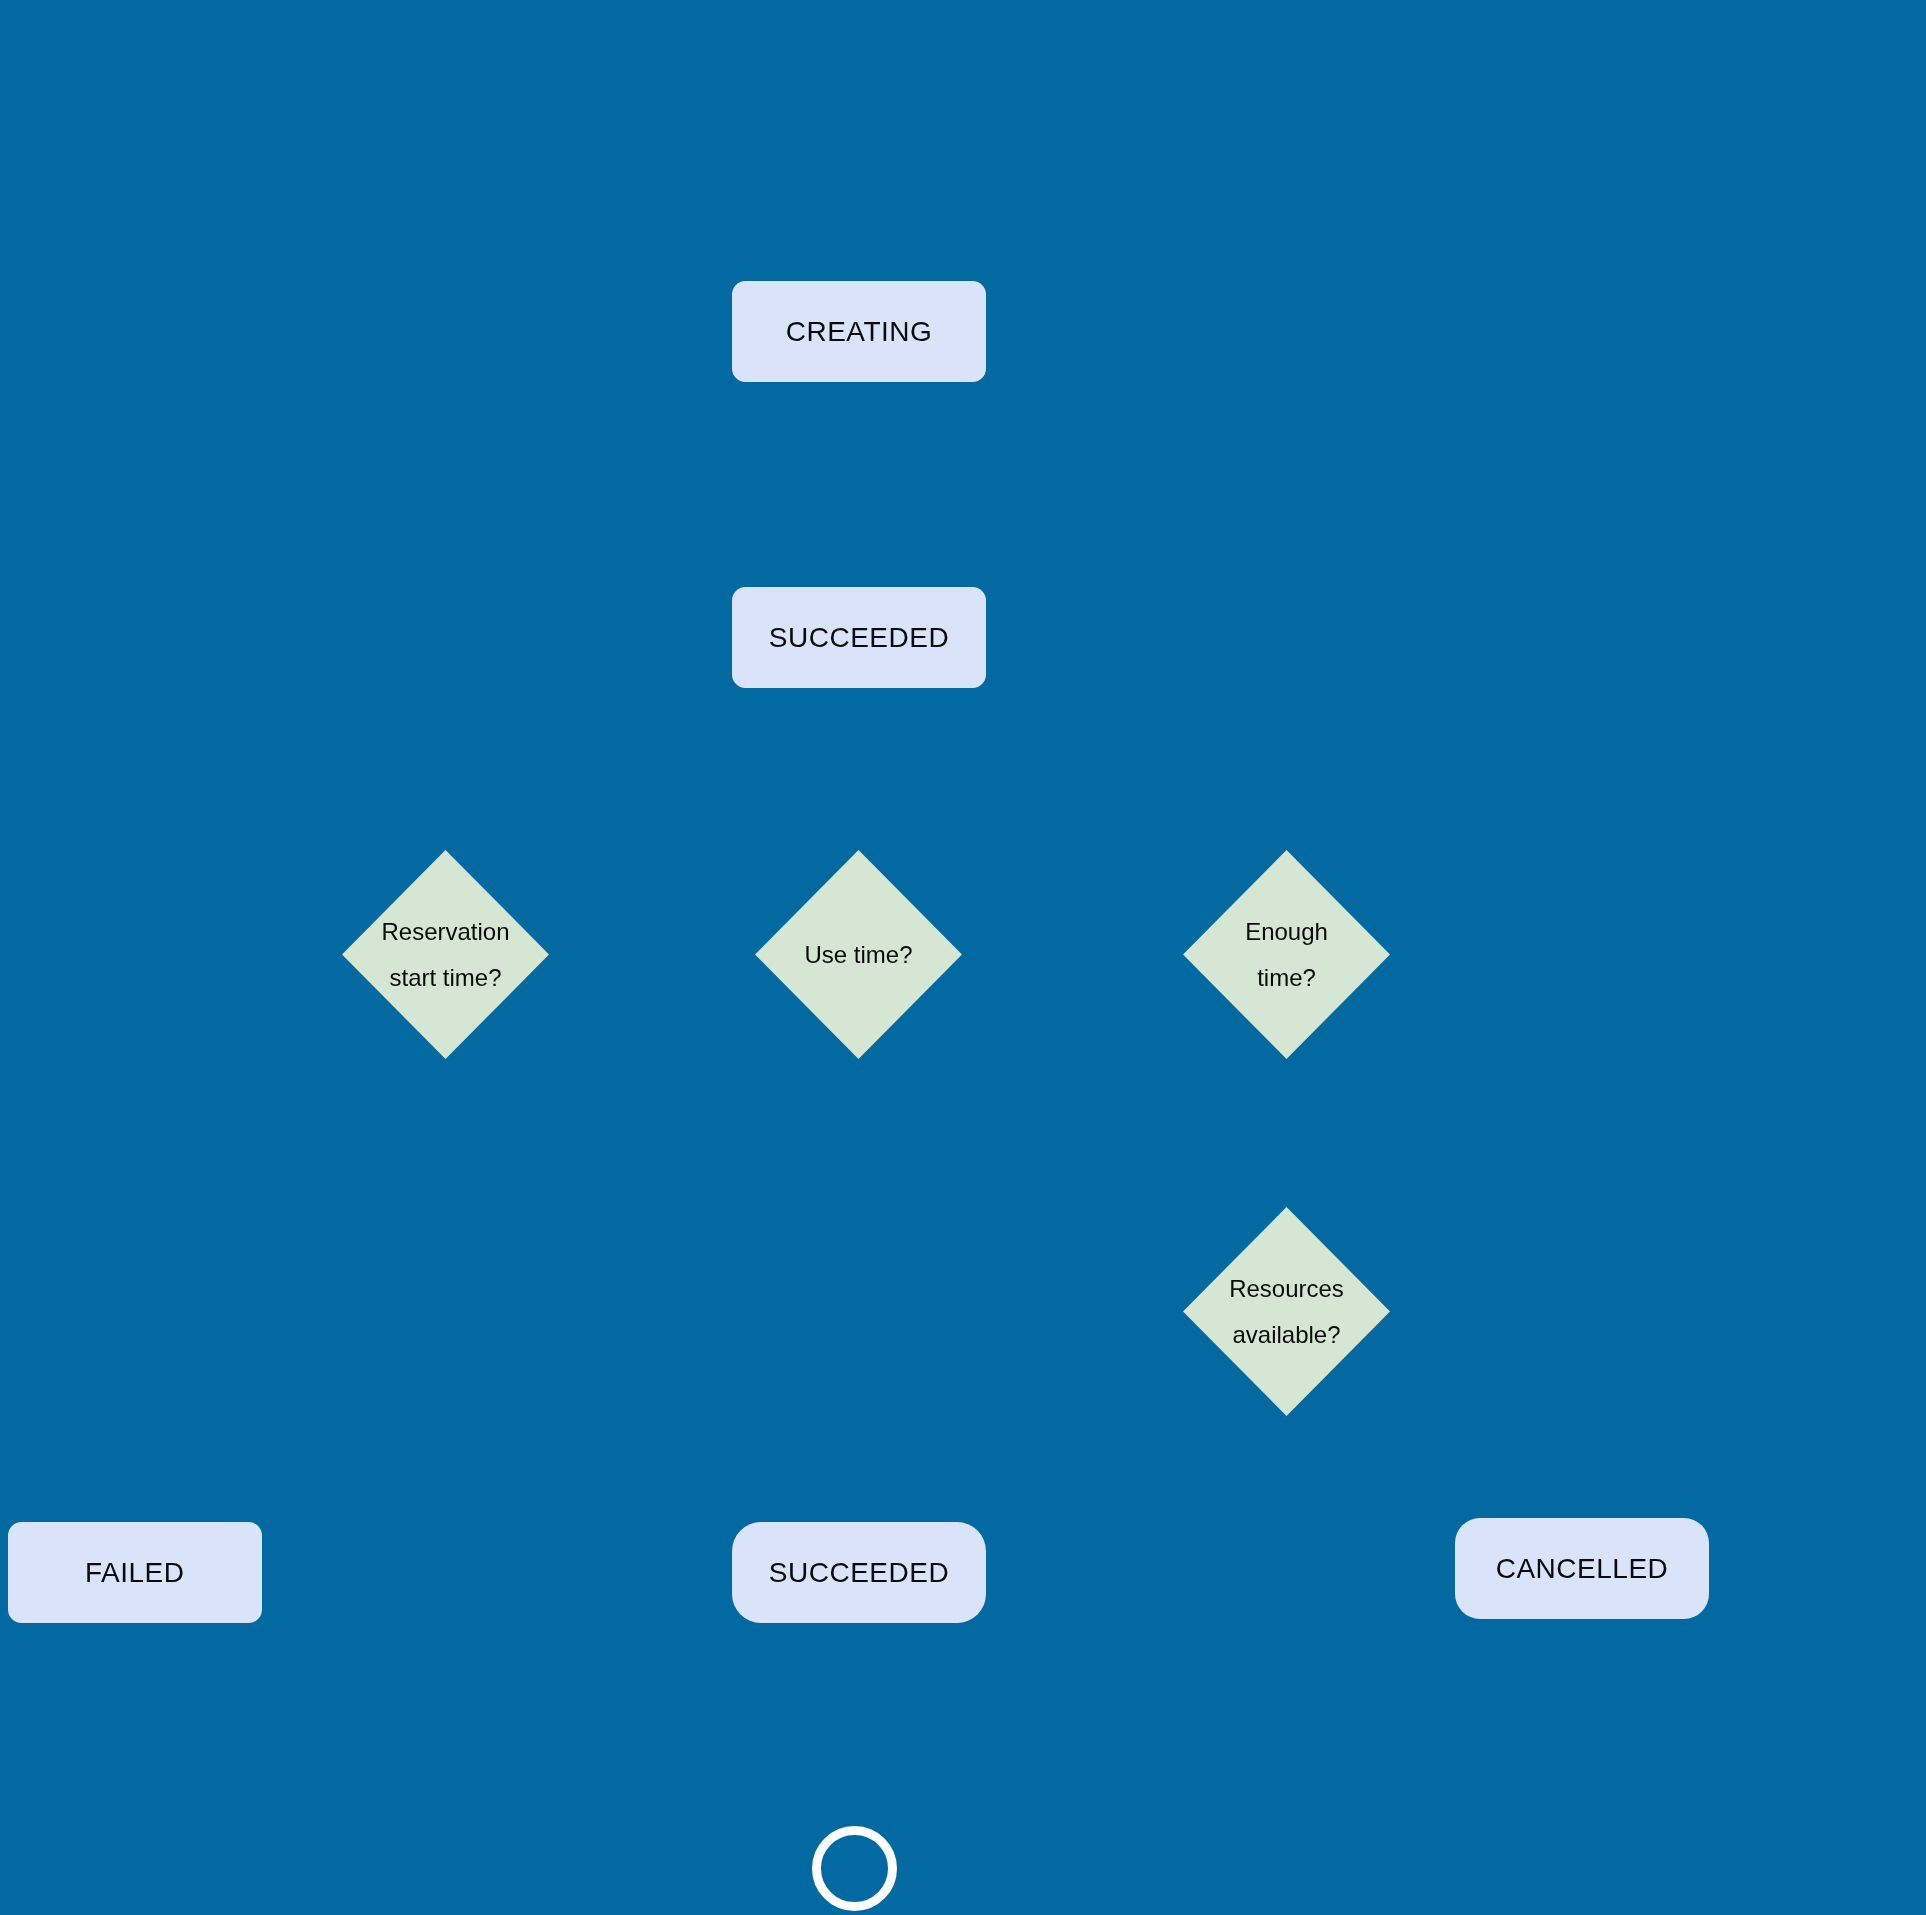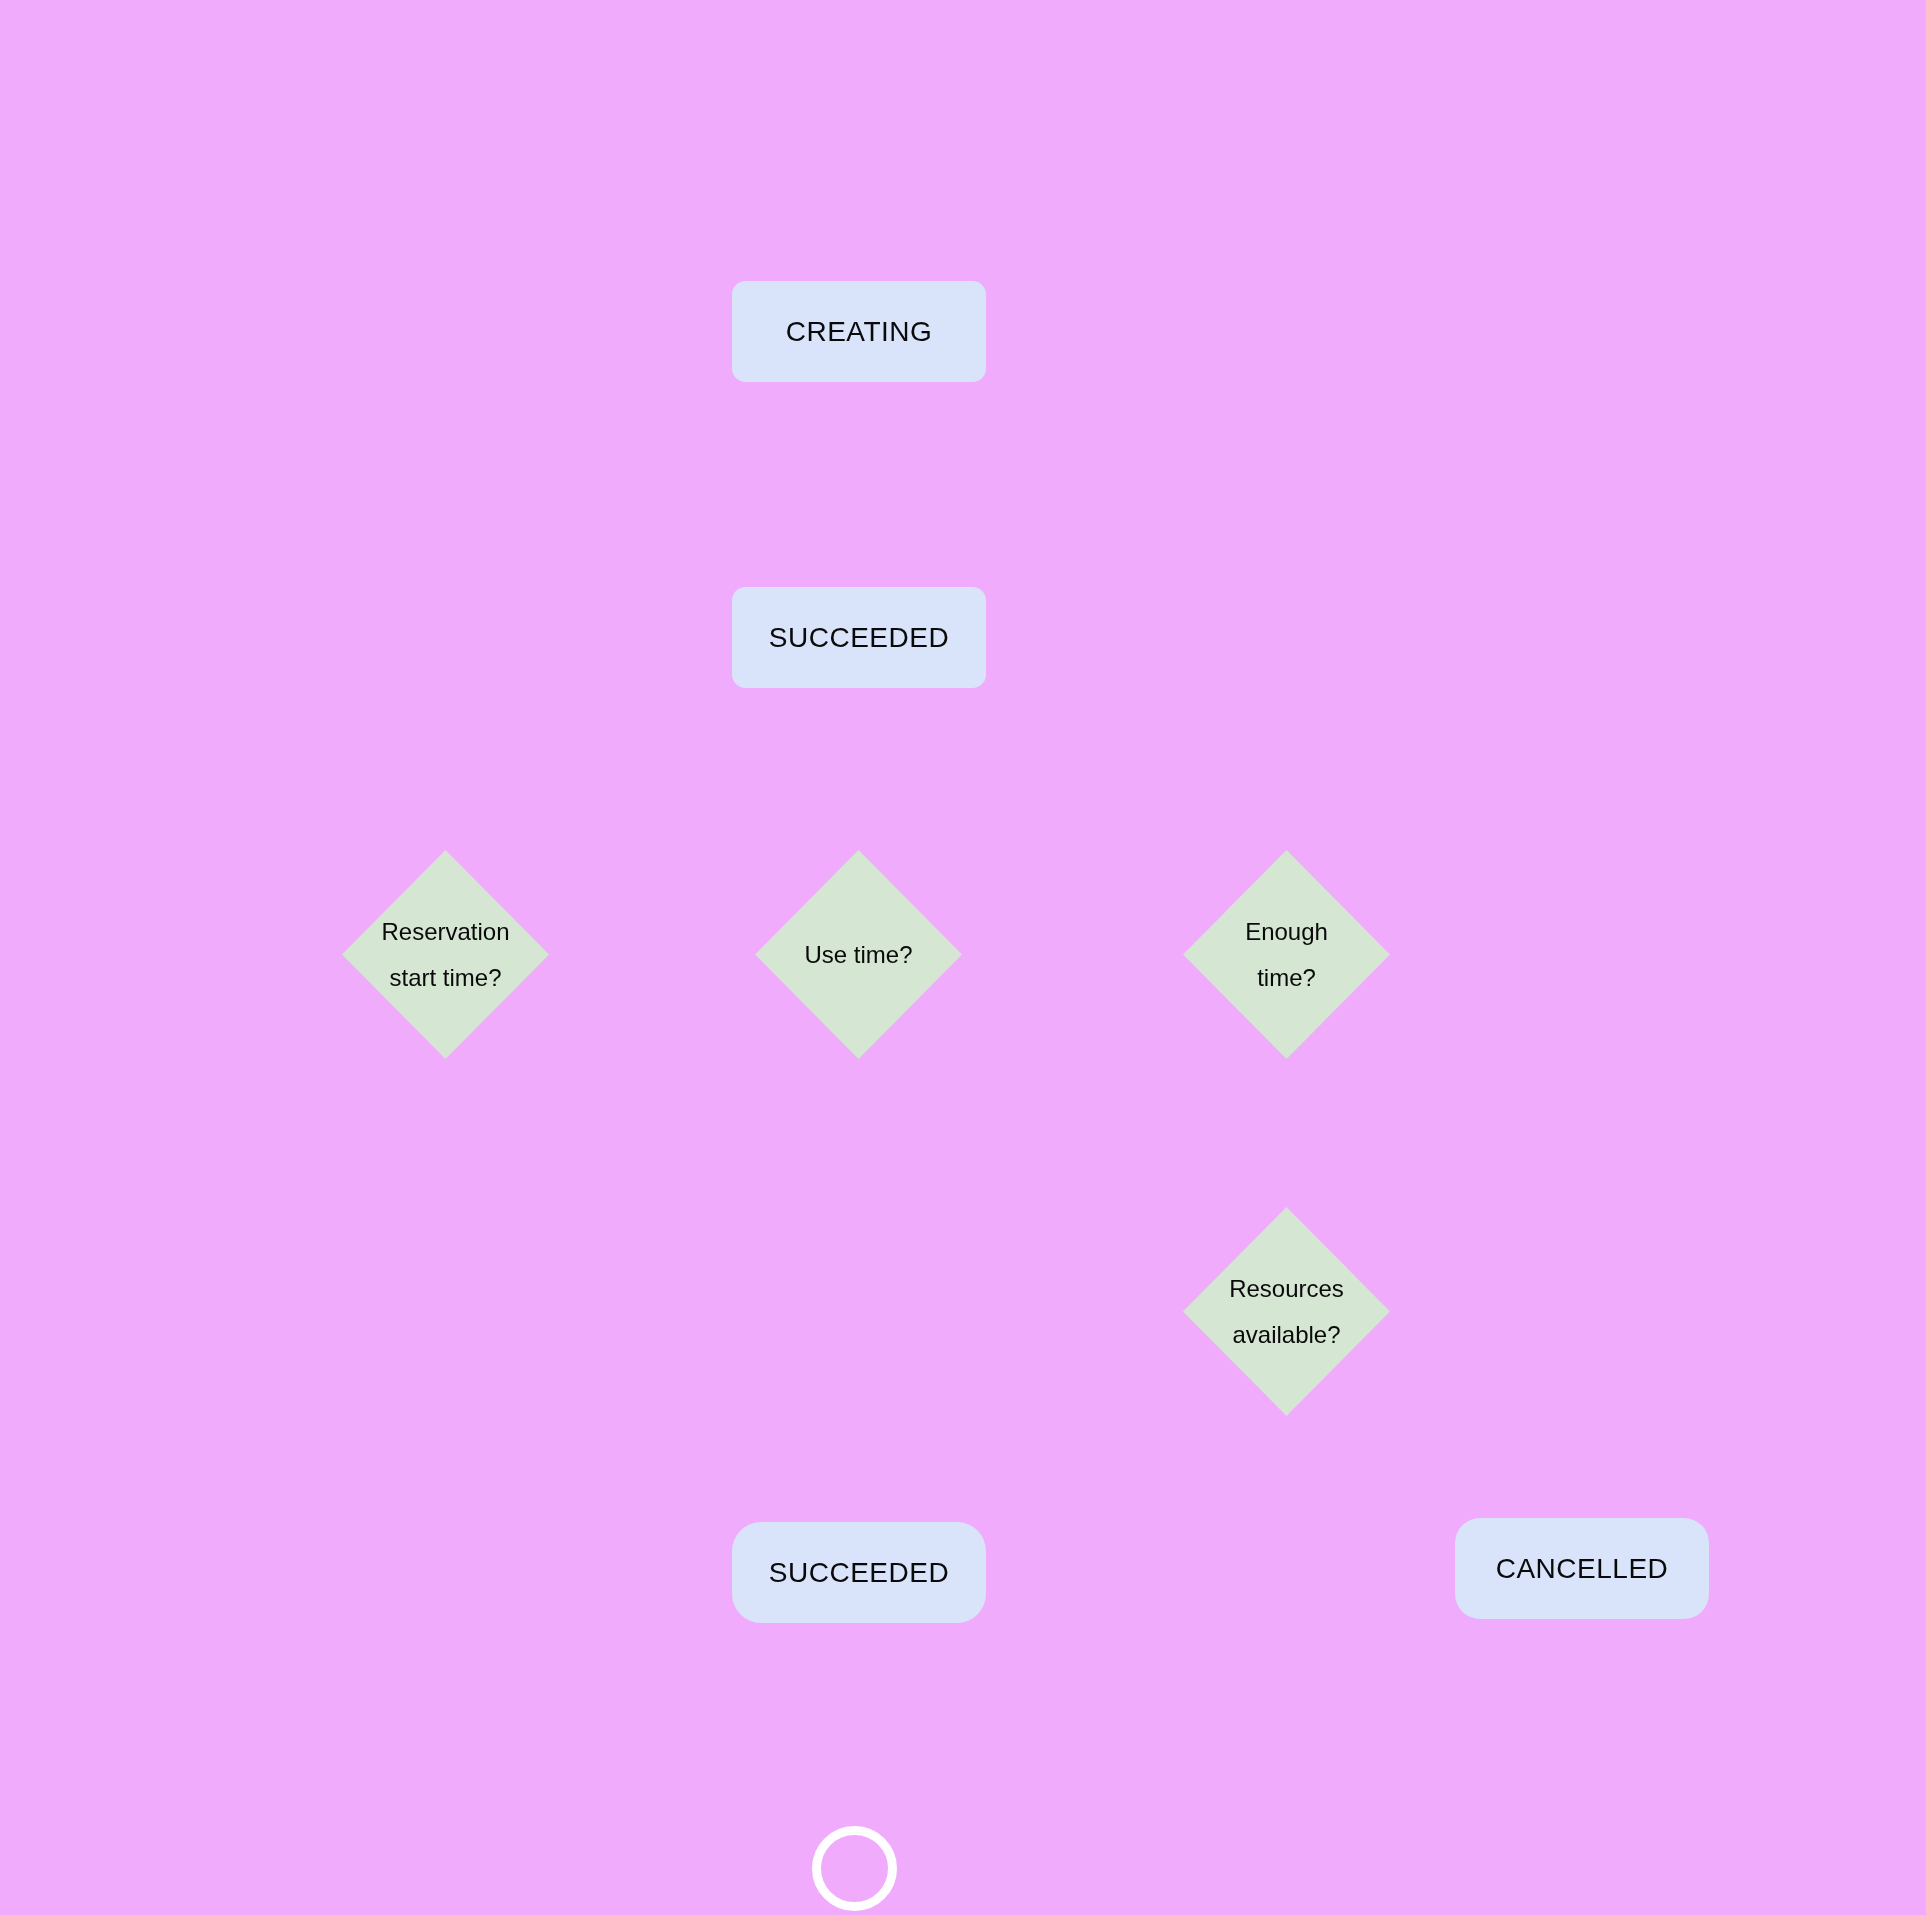--- a/index.html
+++ b/index.html
@@ -4,21 +4,21 @@
 <style>
   html, body {
     margin: 0;
     padding: 0;
     background: #000000;
   }
   .canvas {
     position: relative;
     width: 1926px;
     height: 1916px;
-    background: #f0abfc;
+    background: #0369a1;
     overflow: hidden;
     font-family: "Liberation Sans", sans-serif;
   }
   .state {
     position: absolute;
     width: 254px;
     height: 101px;
     background: #d9e3fa;
     border-radius: 13.4px;
     display: flex;
@@ -88,20 +88,21 @@
   <div class="decision" id="enough-quota">
     <span>Enough</span>
     <span>time?</span>
   </div>
 
   <div class="decision" id="resources-available">
     <span>Resources</span>
     <span>available?</span>
   </div>
 
+  <div class="state" id="failed">FAILED</div>
 
   <div class="state" id="succeeded">SUCCEEDED</div>
 
   <div class="state" id="cancelled">CANCELLED</div>
 
   <div class="end-ring" id="end-ring"></div>
 
 </div>
 
 

